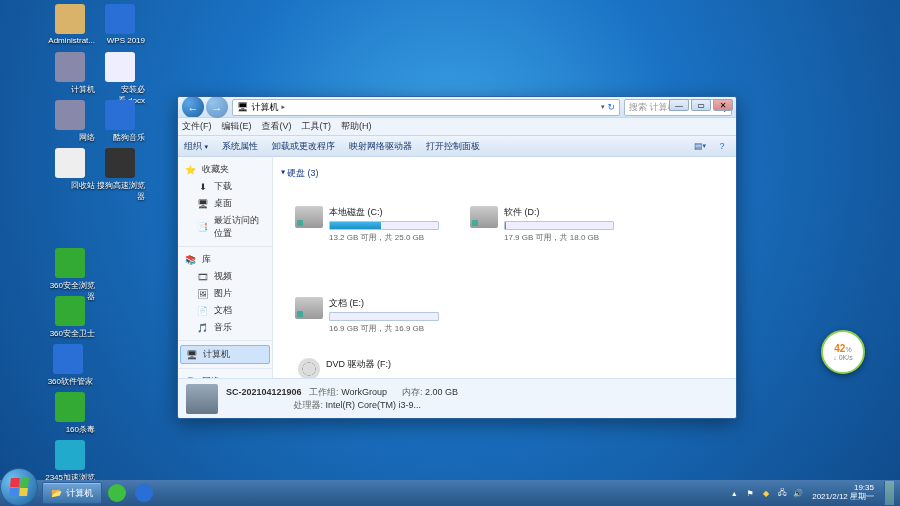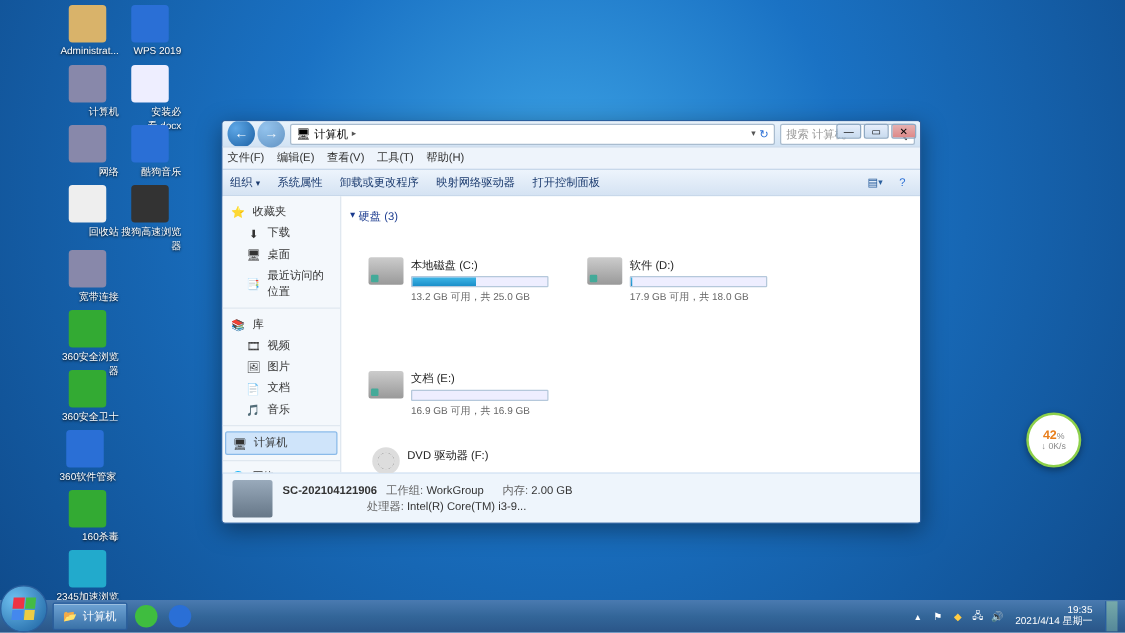--- a/index.html
+++ b/index.html
@@ -105,24 +105,20 @@
       <div class="ico sq" style="background:#2a6fd6"></div>
       <div>酷狗音乐</div>
     </div>
     <div class="dicon" style="left: 56px; top: 148px;">
       <div class="ico sq" style="background:#333"></div>
       <div>搜狗高速浏览器</div>
     </div>
     <div class="dicon" style="left: 6px; top: 148px;">
       <div class="ico sq" style="background:#eee"></div>
       <div>回收站</div>
-    </div>
-    <div class="dicon" style="left: 6px; top: 200px;">
-      <div class="ico sq" style="background:#88a"></div>
-      <div>宽带连接</div>
     </div>
     <div class="dicon" style="left: 6px; top: 248px;">
       <div class="ico sq" style="background:#3a3"></div>
       <div>360安全浏览器</div>
     </div>
     <div class="dicon" style="left: 6px; top: 296px;">
       <div class="ico sq" style="background:#3a3"></div>
       <div>360安全卫士</div>
     </div>
     <div class="dicon" style="left: 4px; top: 344px;">
@@ -320,17 +316,17 @@
     </div>
 
   <div class="tray">
     <span class="ti">▴</span>
     <span class="ti">⚑</span>
     <span class="ti" style="color:#fc4">◆</span>
     <span class="ti">🖧</span>
     <span class="ti">🔊</span>
     <div class="clock">
       <div>19:35</div>
-      <div>2021/4/14 星期一</div>
+      <div>2021/2/12 星期一</div>
     </div>
     <div class="showdesk"></div>
   </div>
 </div>
 
 </body></html>

